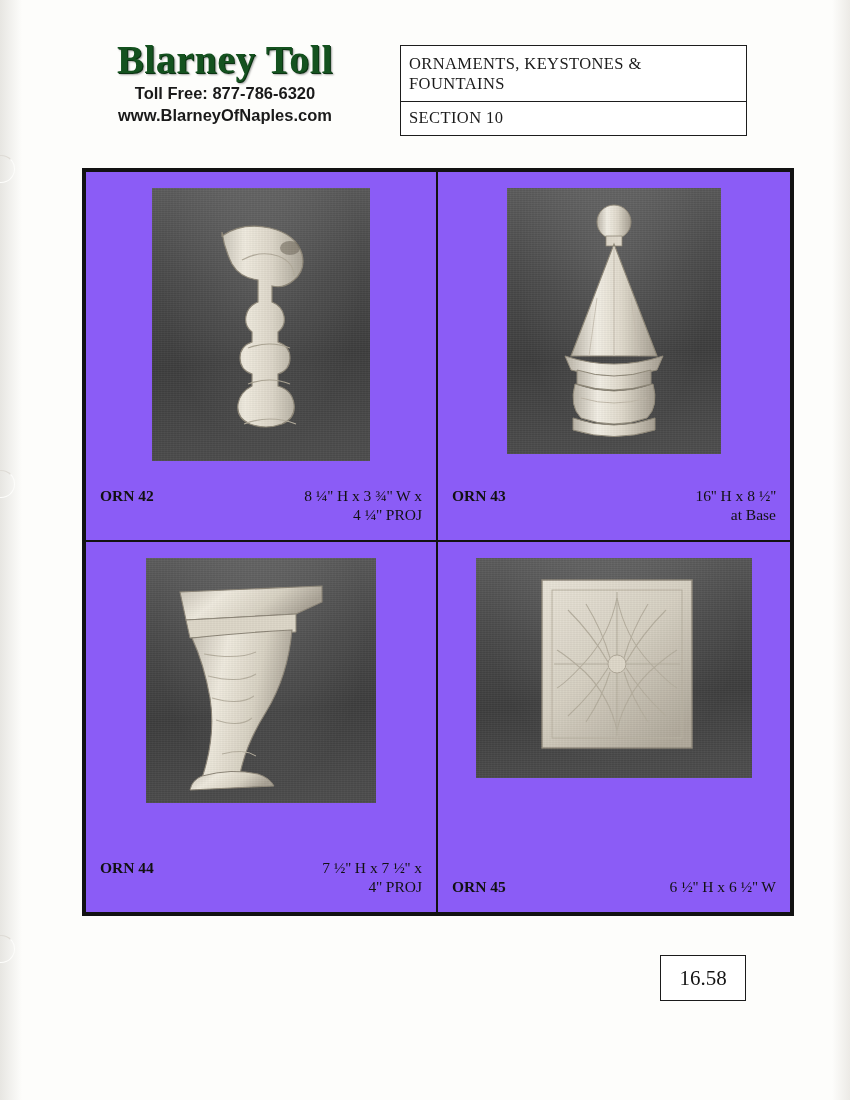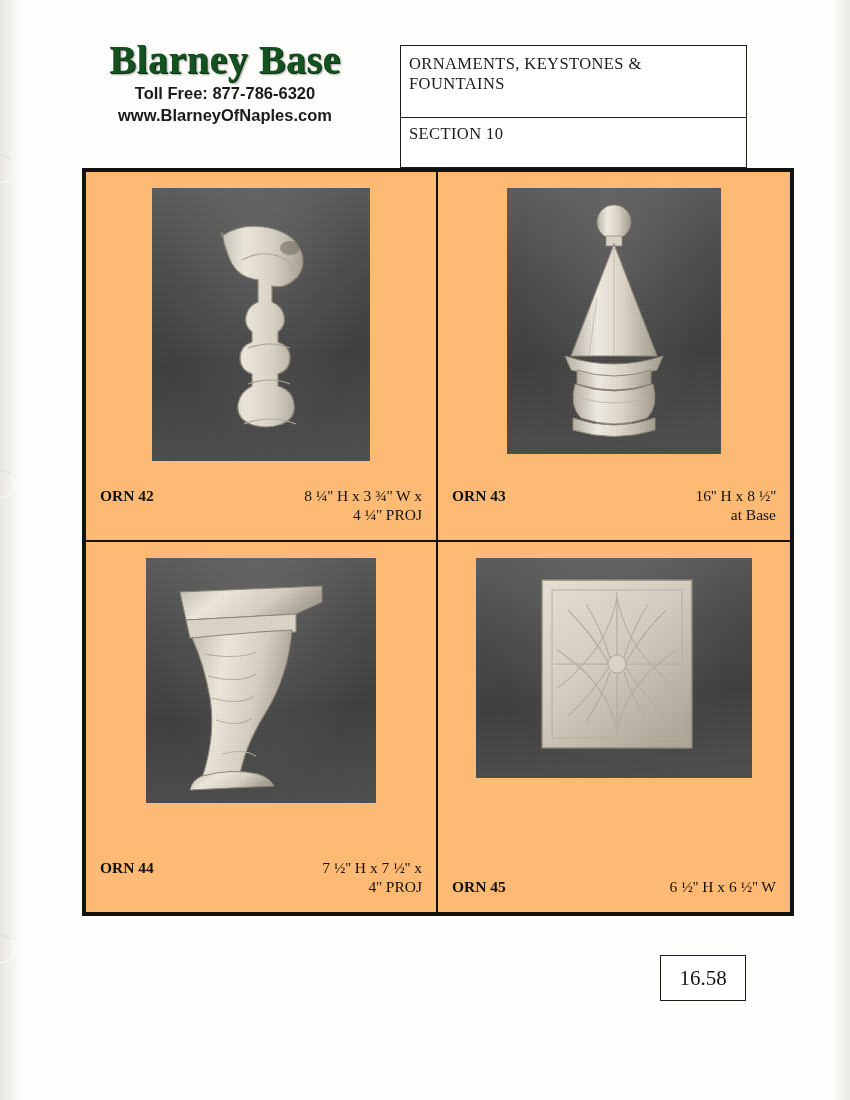--- a/index.html
+++ b/index.html
@@ -78,41 +78,41 @@
   
   .hdr-box {
     position: absolute;
     left: 400px;
     top: 45px;
     width: 345px;
     border: 1.5px solid #1d1d1d;
     background: #fff;
   }
   .hdr-row {
-    padding: 6px 8px 23px 8px;
+    padding: 6px 8px 7px 8px;
     font-size: 16.5px;
     letter-spacing: 0.4px;
     color: #1b1b1b;
     font-family: "Liberation Serif", serif;
   }
   .hdr-row.first {
     border-bottom: 1.5px solid #1d1d1d;
     padding-top: 8px;
   }
 
   
   .frame {
     position: absolute;
     left: 82px;
     top: 168px;
     width: 712px;
     height: 748px;
     border: 4px solid #121212;
     box-sizing: border-box;
-    background: #fdba74;
+    background: #8b5cf6;
   }
   .grid {
     position: absolute;
     inset: 0;
     display: grid;
     grid-template-columns: 1fr 1fr;
     grid-template-rows: 1fr 1fr;
   }
   .cell {
     position: relative;
@@ -200,21 +200,21 @@
 
 <div class="page">
 
   <div class="scan-edge-left"></div>
   <div class="scan-edge-right"></div>
   <div class="punch p1"></div>
   <div class="punch p2"></div>
   <div class="punch p3"></div>
 
   <div class="logo-block">
-    <div class="logo-title">Blarney Base</div>
+    <div class="logo-title">Blarney Toll</div>
     <div class="logo-toll">Toll Free: 877-786-6320</div>
     <div class="logo-web">www.BlarneyOfNaples.com</div>
   </div>
 
   <div class="hdr-box">
     <div class="hdr-row first">ORNAMENTS, KEYSTONES &amp; FOUNTAINS</div>
     <div class="hdr-row">SECTION 10</div>
   </div>
 
   <div class="frame">

